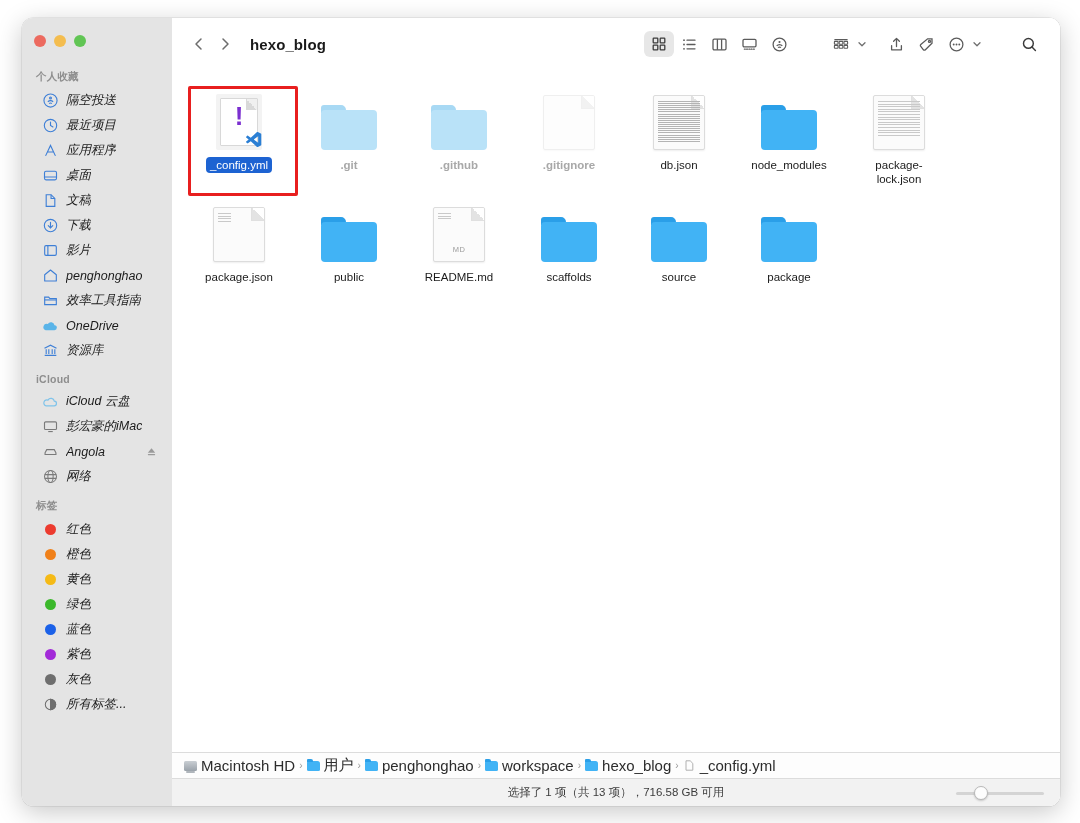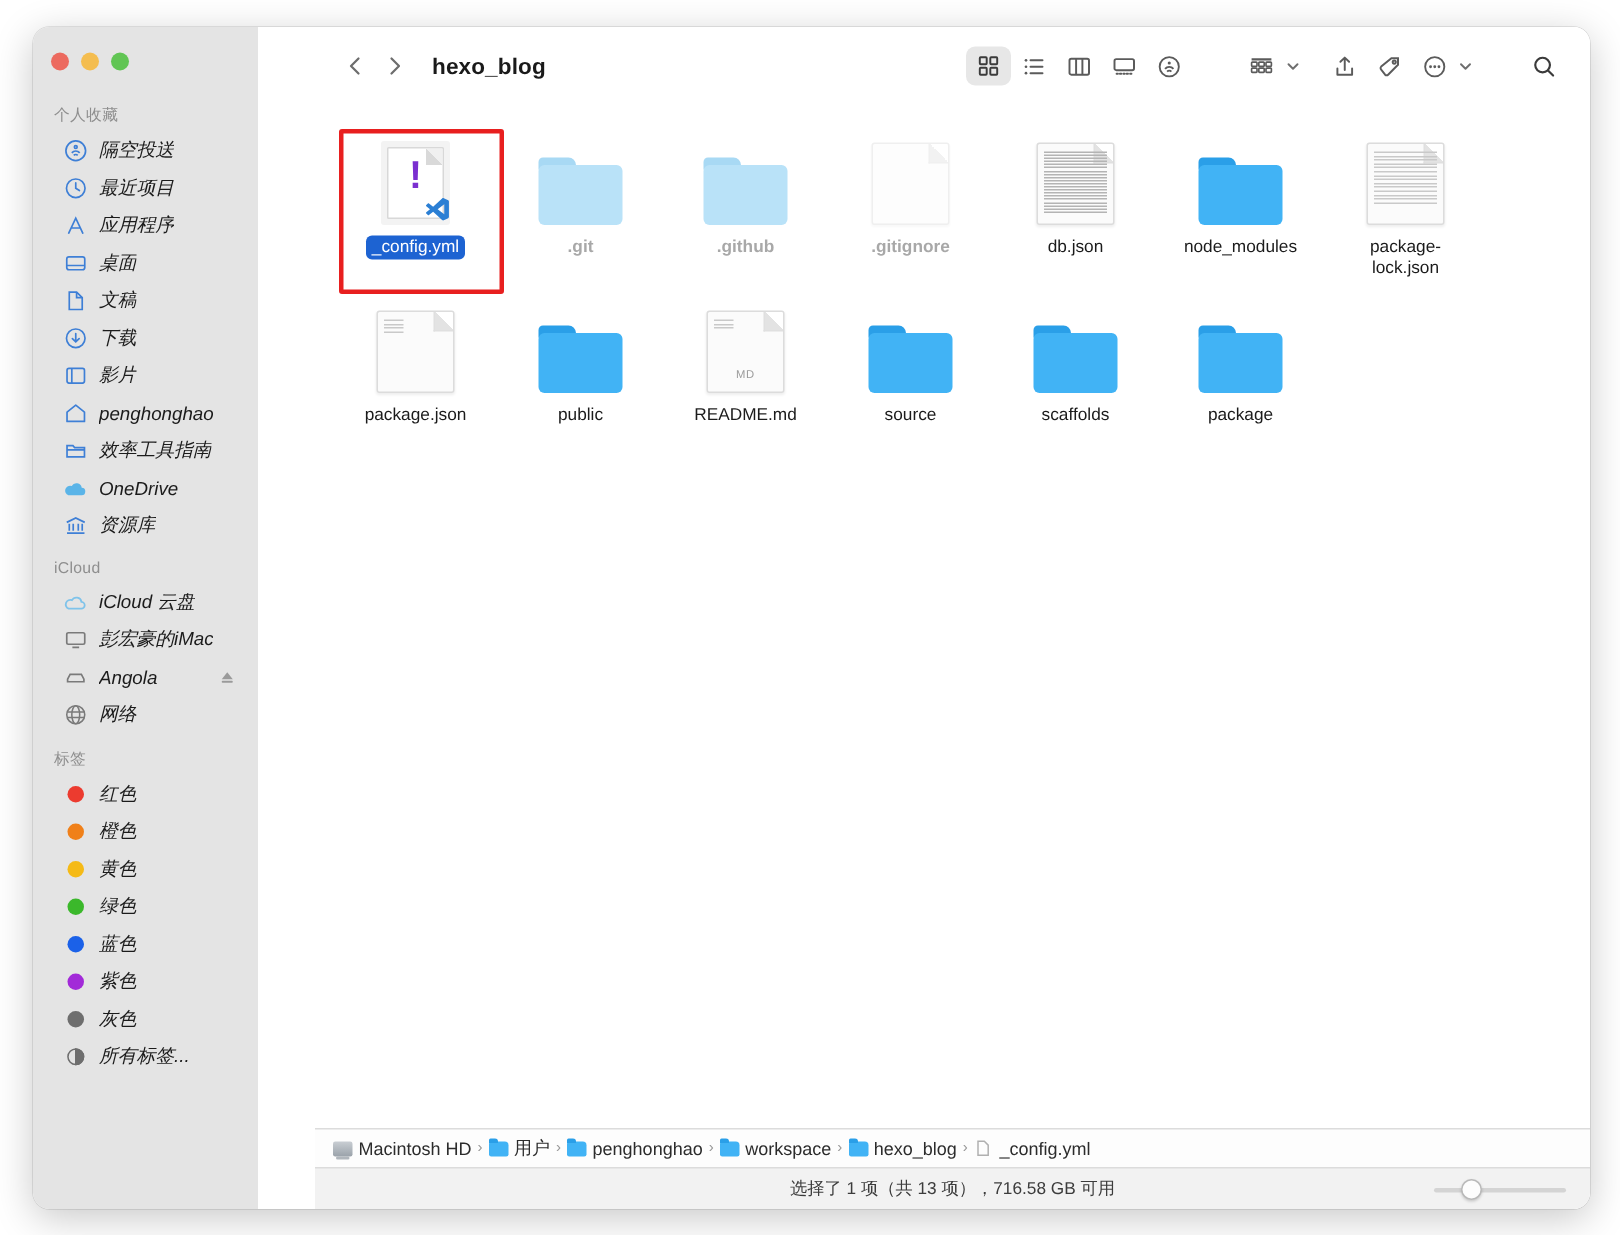--- a/index.html
+++ b/index.html
@@ -37,21 +37,21 @@
     align-items: flex-start;
   }
   .light { width: 12px; height: 12px; border-radius: 50%; }
   .light.red { background: #ec6a5f; }
   .light.yellow { background: #f4bd4f; }
   .light.green { background: #61c554; }
 
   .sb-group-title {
     font-size: 10.5px;
     color: #8e8e8e;
-    font-weight: 400;
+    font-weight: 700;
     padding: 10px 3px 4px 14px;
     letter-spacing: .2px;
   }
   .sb-item {
     display: flex;
     align-items: center;
     height: 25px;
     padding: 0 8px 0 13px;
     gap: 8px;
     border-radius: 5px;
@@ -82,21 +82,20 @@
   .dot { width: 11px; height: 11px; border-radius: 50%; flex: none; }
 
   
   .main {
     flex: 1;
     height: 100%;
     display: flex;
     flex-direction: column;
     background: #ffffff;
     min-width: 0;
-    margin-left: 38px;
   }
   .toolbar {
     height: 52px;
     display: flex;
     align-items: center;
     padding: 0 16px 0 14px;
     gap: 0;
     flex: none;
     background: #ffffff;
   }
@@ -261,21 +260,21 @@
     border-top: 0.5px solid #dcdcdc;
     display: flex;
     align-items: center;
     padding-left: 12px;
     gap: 4px;
     flex: none;
     background: #fdfdfd;
   }
   .crumb {
     display: flex; align-items: center; gap: 4px;
-    font-size: 12px; color: #2c2c2c;
+    font-size: 15px; color: #2c2c2c;
   }
   .crumb .cico { width: 13px; height: 13px; display:flex; align-items:center; justify-content:center; }
   .mini-folder { width: 13px; height: 10px; border-radius: 1.5px 2.5px 1.5px 1.5px; background: #41b3f5; position: relative; }
   .mini-folder:after { content:""; position:absolute; left:0; top:-2px; width:6px; height:3px; background:#2a9fe8; border-radius:1px 2px 0 0; }
   .mini-folder.users:after { background:#2a9fe8; }
   .mini-hd { width:13px; height:10px; border-radius:1.5px; background:linear-gradient(#c9ced3,#9aa2aa); position:relative; }
   .mini-hd:after { content:""; position:absolute; left:2px; bottom:-2px; width:9px; height:2px; background:#b0b6bc; border-radius:1px; }
   .sep { color: #999; font-size: 10px; }
   .statusbar {
     height: 28px;
@@ -790,31 +789,31 @@
           <div class="name">README.md</div>
         </div>
 
         <div class="cell">
           <div class="icon-box">
             <div class="folder">
                 <div class="tab"></div>
                 <div class="body"></div>
               </div>
           </div>
-          <div class="name">source</div>
+          <div class="name">scaffolds</div>
         </div>
 
         <div class="cell">
           <div class="icon-box">
             <div class="folder">
                 <div class="tab"></div>
                 <div class="body"></div>
               </div>
           </div>
-          <div class="name">scaffolds</div>
+          <div class="name">source</div>
         </div>
 
         <div class="cell">
           <div class="icon-box">
             <div class="folder">
                 <div class="tab"></div>
                 <div class="body"></div>
               </div>
           </div>
           <div class="name">package</div>

